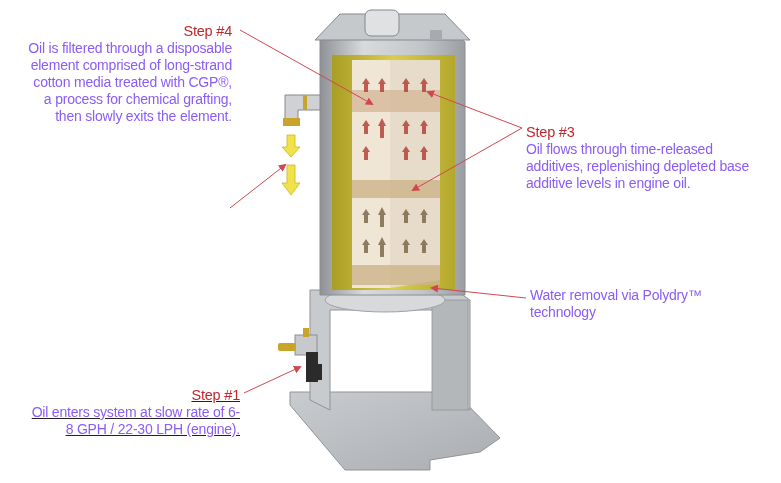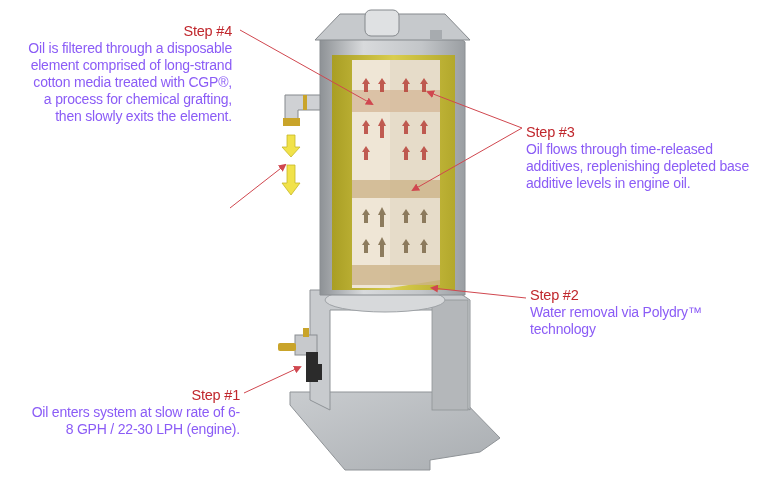--- a/index.html
+++ b/index.html
@@ -8,21 +8,21 @@
     .stage { position: absolute; left: 0; top: 0; width: 781px; height: 483px; }
     .callout { position: absolute; font-size: 14px; line-height: 17px; letter-spacing: -0.2px; }
     .callout .title { color: #c0272d; font-size: 14.5px; }
     .callout .body { color: #8b5cf6; white-space: pre-line; }
     .right { text-align: right; }
     .left { text-align: left; }
     #c4 { left: 0; top: 23px; width: 232px; text-align: right; }
     #c5 { left: 0; top: 202px; width: 228px; }
     #c3 { left: 526px; top: 124px; width: 250px; }
     #c2 { left: 530px; top: 287px; width: 240px; }
-    #c1 { left: 0; top: 387px; width: 240px; }
+    #c1 { left: 0; top: 387px; width: 240px; text-decoration: underline; }
     svg.illus { position: absolute; left: 0; top: 0; }
   </style>
 </head>
 <body>
 
 <div class="stage">
 
   <svg class="illus" width="781" height="483" viewBox="0 0 781 483">
     <defs>
       <linearGradient id="metal" x1="0" x2="1" y1="0" y2="0">
@@ -137,21 +137,20 @@
   </div>
 
   <div class="callout left" id="c3">
     <div class="title">Step #3</div>
     <div class="body">Oil flows through time-released
 additives, replenishing depleted base
 additive levels in engine oil.</div>
   </div>
 
   <div class="callout left" id="c2">
-    <div class="title">Step #2</div>
     <div class="body">Water removal via Polydry™
 technology</div>
   </div>
 
   <div class="callout right" id="c1">
     <div class="title">Step #1</div>
     <div class="body">Oil enters system at slow rate of 6-
 8 GPH / 22-30 LPH (engine).</div>
   </div>
 

